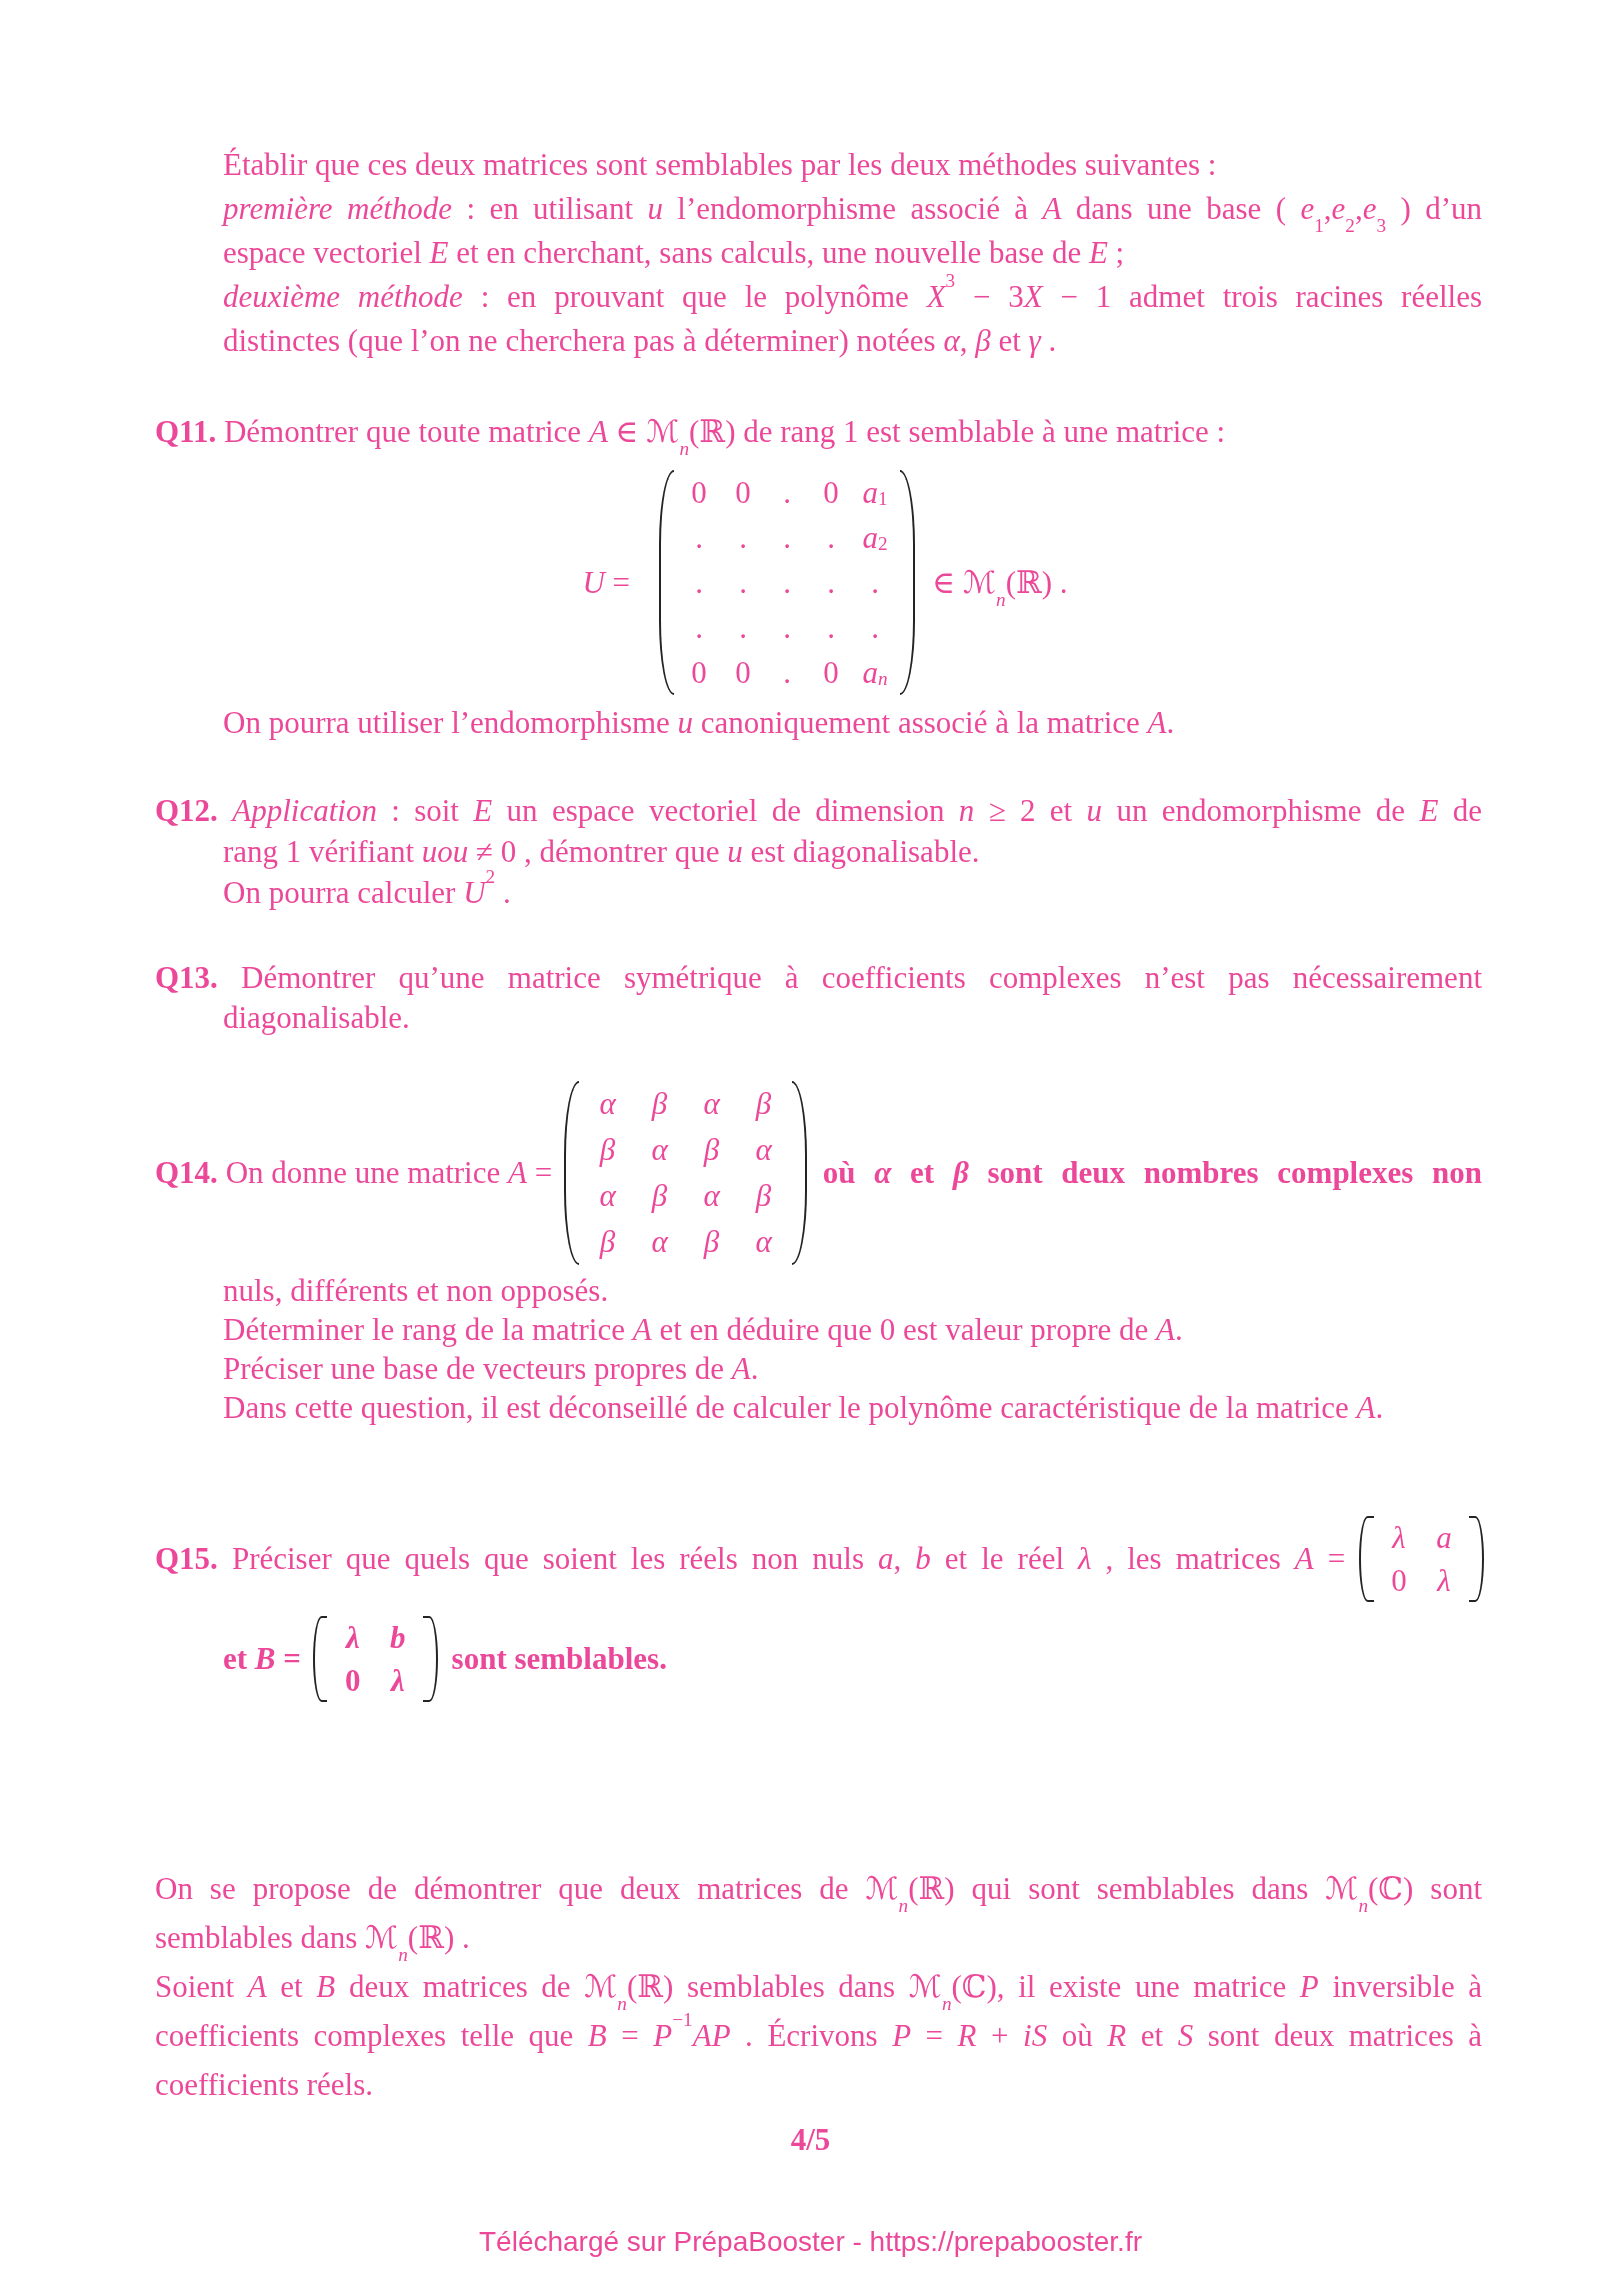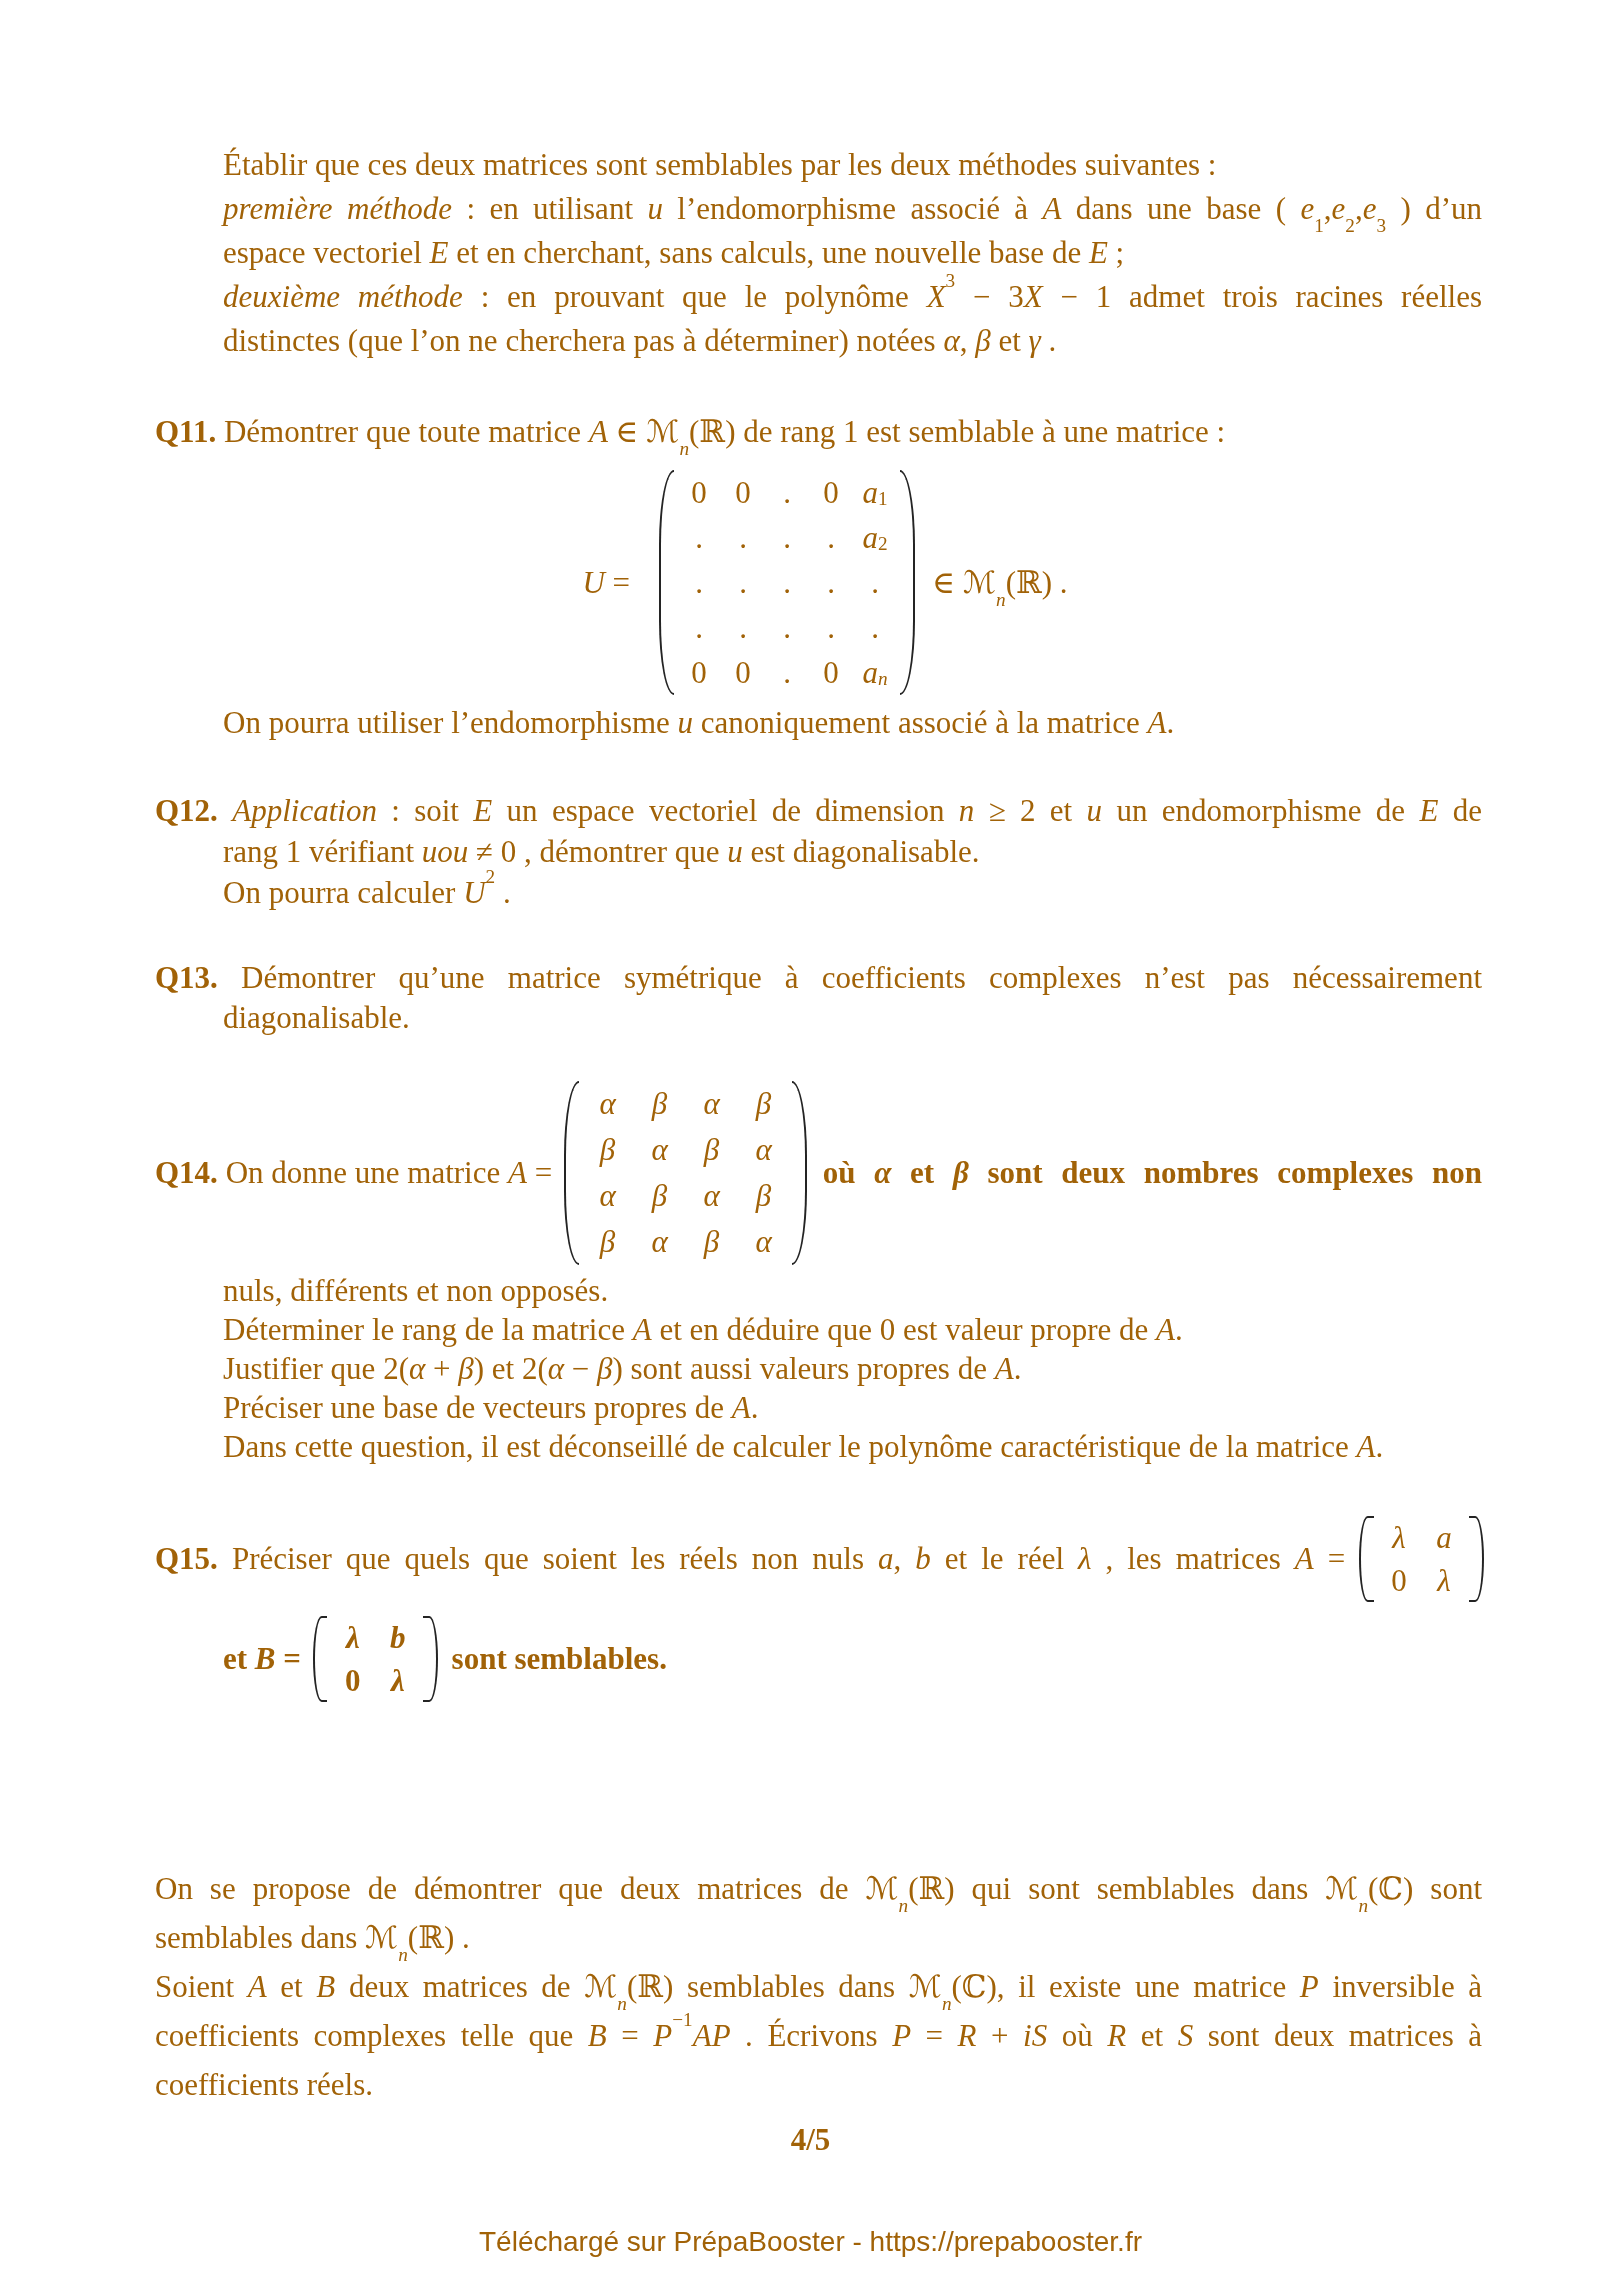--- a/index.html
+++ b/index.html
@@ -1,19 +1,19 @@
 <!DOCTYPE html>
 <html><head>
 <meta charset="utf-8">
 <style>
   * { margin:0; padding:0; box-sizing:border-box; }
   html,body { background:#ffffff; }
   .page {
     position:relative; width:1621px; height:2293px; background:#ffffff;
-    color:#a16207; font-family:"Liberation Serif","DejaVu Serif",serif;
+    color:#ec4899; font-family:"Liberation Serif","DejaVu Serif",serif;
     font-size:31px; overflow:hidden;
   }
   .block { position:absolute; left:0; right:0; }
   .ln { margin-left:223px; margin-right:139px; line-height:44px; }
   .ln.q { margin-left:155px; }
   .ln.flush { margin-left:155px; }
   .jf { text-align:justify; text-align-last:justify; }
   i { font-style:italic; }
   b { font-weight:bold; }
   sup { font-size:0.62em; line-height:0; position:relative; top:-0.45em; }
@@ -233,21 +233,20 @@
           </span>
         </span>
       <span class="mparen r"></span>
     </span>
     <span class="tail"><span>où </span><i>α</i><span> et </span><i>β</i><span> sont deux nombres complexes non</span></span>
   </section>
 
   <section class="block" id="q14lines">
     <div class="ln"><span>nuls, différents et non opposés.</span></div>
     <div class="ln"><span>Déterminer le rang de la matrice </span><i>A</i><span> et en déduire que 0 est valeur propre de </span><i>A</i><span>.</span></div>
-    <div class="ln"><span>Justifier que 2(</span><i>α</i><span> + </span><i>β</i><span>) et 2(</span><i>α</i><span> − </span><i>β</i><span>) sont aussi valeurs propres de </span><i>A</i><span>.</span></div>
     <div class="ln"><span>Préciser une base de vecteurs propres de </span><i>A</i><span>.</span></div>
     <div class="ln"><span>Dans cette question, il est déconseillé de calculer le polynôme caractéristique de la matrice </span><i>A</i><span>.</span></div>
   </section>
 
   <section class="block" id="q15r1">
     <span class="lead-grow"><b>Q15.</b><span> Préciser que quels que soient les réels non nuls </span><i>a</i><span>, </span><i>b</i><span> et le réel </span><i>λ</i><span> , les matrices </span><i>A</i><span> =</span></span>
     <span class="mat">
       <span class="mparen l"></span>
       <span class="mgrid g2" style="grid-template-rows: repeat(2, var(--rw, auto)); grid-template-columns: repeat(2, var(--cw, auto));">
           <span class="mcell">

